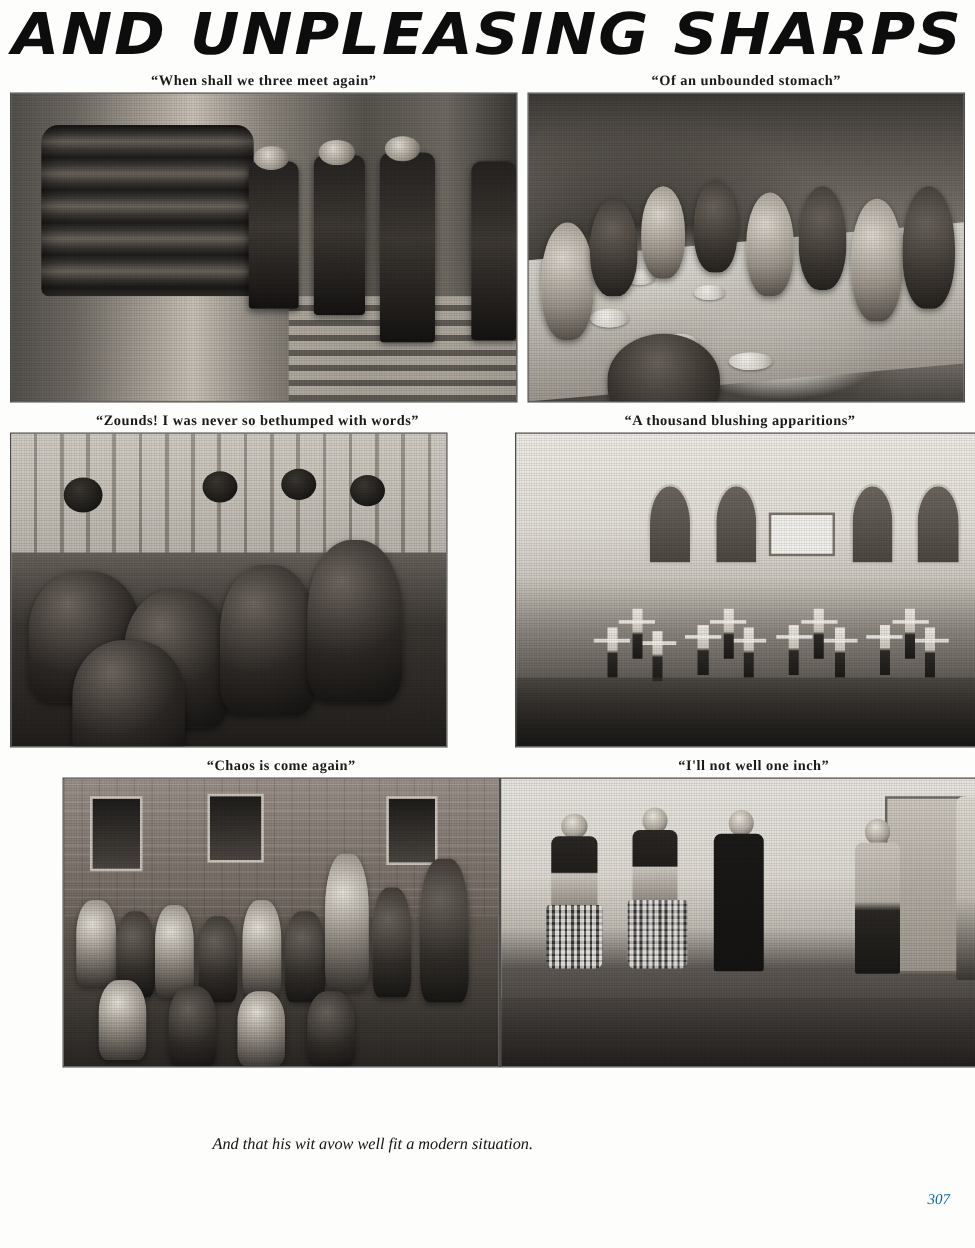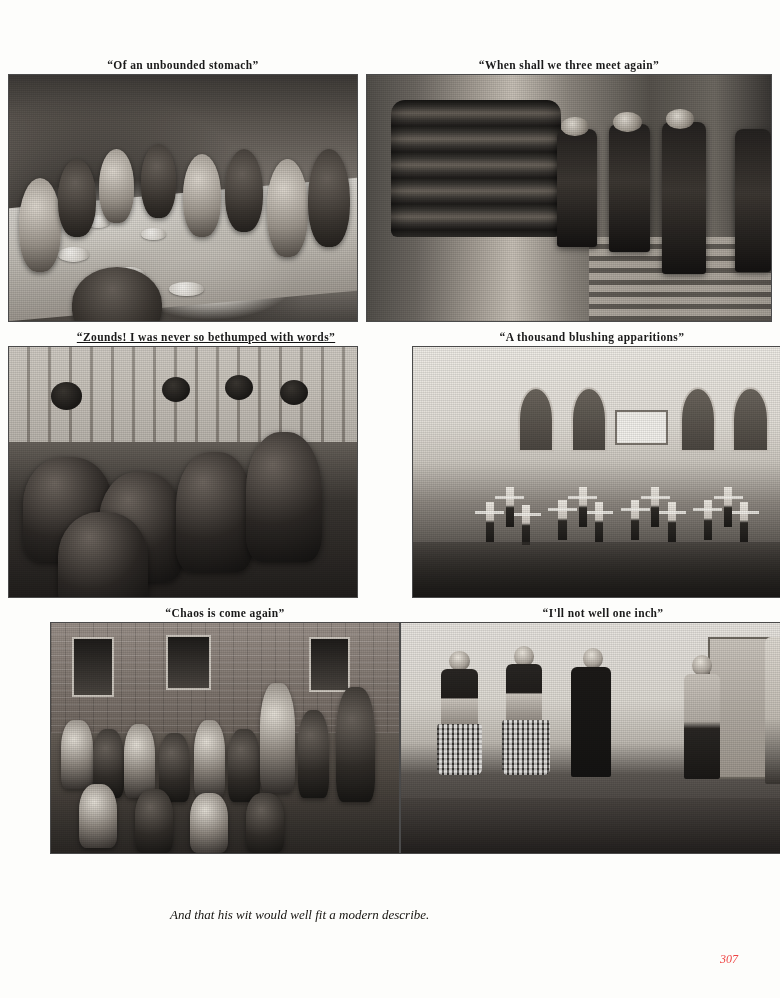--- a/index.html
+++ b/index.html
@@ -318,37 +318,57 @@
     top: 906px;
     width: 520px;
     font-family: "Liberation Serif", serif;
     font-style: italic;
     font-size: 13px;
     line-height: 17px;
     color: #15130f;
   }
   .page-number {
     position: absolute;
-    right: 42px;
+    right: 20px;
     top: 952px;
     font-family: "Liberation Serif", serif;
     font-style: italic;
     font-size: 12px;
-    color: #ef4444;
+    color: #0369a1;
   }
 </style>
 </head>
 <body>
 
 <div class="page">
 
+  <div class="masthead">
+    <div class="masthead-title">AND UNPLEASING SHARPS</div>
+  </div>
 
   <div class="grid">
 
     <div class="photo-row">
+
+      <div class="photo-cell" style="width:406px;">
+        <div class="caption">“When shall we three meet again”</div>
+        <div class="photo ph-column" style="width:406px;height:248px;">
+          <div class="photo-inner">
+            <div class="column-base"></div>
+            <div class="steps"></div>
+            <div class="fig" style="left:47%;top:22%;width:10%;height:48%;"></div>
+            <div class="head" style="left:48%;top:17%;width:7%;height:8%;"></div>
+            <div class="fig" style="left:60%;top:20%;width:10%;height:52%;"></div>
+            <div class="head" style="left:61%;top:15%;width:7%;height:8%;"></div>
+            <div class="fig" style="left:73%;top:19%;width:11%;height:62%;"></div>
+            <div class="head" style="left:74%;top:14%;width:7%;height:8%;"></div>
+            <div class="fig" style="left:91%;top:22%;width:9%;height:58%;"></div>
+          </div>
+        </div>
+      </div>
 
       <div class="photo-cell" style="width:350px;">
         <div class="caption">“Of an unbounded stomach”</div>
         <div class="photo ph-banquet" style="width:350px;height:248px;">
           <div class="photo-inner">
             <div class="table"></div>
             <div class="plate" style="left:14%;top:70%;width:9%;height:6%;"></div>
             <div class="plate" style="left:30%;top:78%;width:9%;height:6%;"></div>
             <div class="plate" style="left:46%;top:84%;width:10%;height:6%;"></div>
             <div class="plate" style="left:22%;top:57%;width:7%;height:5%;"></div>
@@ -359,42 +379,25 @@
             <div class="fig dark" style="left:38%;top:28%;width:10%;height:30%;"></div>
             <div class="fig" style="left:50%;top:32%;width:11%;height:34%;"></div>
             <div class="fig dark" style="left:62%;top:30%;width:11%;height:34%;"></div>
             <div class="fig" style="left:74%;top:34%;width:12%;height:40%;"></div>
             <div class="fig dark" style="left:86%;top:30%;width:12%;height:40%;"></div>
             <div class="fig dark" style="left:18%;top:78%;width:26%;height:30%;background:radial-gradient(circle at 45% 25%, #cfc8bf 0%, #7d7token 0%, #3a3531 100%);"></div>
           </div>
         </div>
       </div>
 
-      <div class="photo-cell" style="width:406px;">
-        <div class="caption">“When shall we three meet again”</div>
-        <div class="photo ph-column" style="width:406px;height:248px;">
-          <div class="photo-inner">
-            <div class="column-base"></div>
-            <div class="steps"></div>
-            <div class="fig" style="left:47%;top:22%;width:10%;height:48%;"></div>
-            <div class="head" style="left:48%;top:17%;width:7%;height:8%;"></div>
-            <div class="fig" style="left:60%;top:20%;width:10%;height:52%;"></div>
-            <div class="head" style="left:61%;top:15%;width:7%;height:8%;"></div>
-            <div class="fig" style="left:73%;top:19%;width:11%;height:62%;"></div>
-            <div class="head" style="left:74%;top:14%;width:7%;height:8%;"></div>
-            <div class="fig" style="left:91%;top:22%;width:9%;height:58%;"></div>
-          </div>
-        </div>
-      </div>
-
     </div>
 
     <div class="photo-row">
 
-      <div class="photo-cell" style="width:396px;text-decoration:underline;">
+      <div class="photo-cell" style="width:396px;">
         <div class="caption">“Zounds! I was never so bethumped with words”</div>
         <div class="photo ph-jackets" style="width:350px;height:252px;">
           <div class="photo-inner">
             <div class="lockers"></div>
             <div class="head" style="left:12%;top:14%;width:9%;height:11%;"></div>
             <div class="head" style="left:44%;top:12%;width:8%;height:10%;"></div>
             <div class="head" style="left:62%;top:11%;width:8%;height:10%;"></div>
             <div class="head" style="left:78%;top:13%;width:8%;height:10%;"></div>
             <div class="jacket" style="left:4%;top:44%;width:26%;height:42%;"></div>
             <div class="jacket" style="left:26%;top:50%;width:24%;height:44%;"></div>
@@ -479,18 +482,18 @@
             <div class="fig" style="left:90%;top:6%;width:11%;height:64%;background:linear-gradient(180deg,#e0dbd3 0%, #c3bdb4 55%, #3a3632 100%);"></div>
           </div>
         </div>
       </div>
 
     </div>
 
   </div>
 
   <div class="verse">
-    <div>And that his wit would well fit a modern describe.</div>
+    <div>And that his wit avow well fit a modern situation.</div>
   </div>
 
   <div class="page-number">307</div>
 
 </div>
 
 </body></html>

